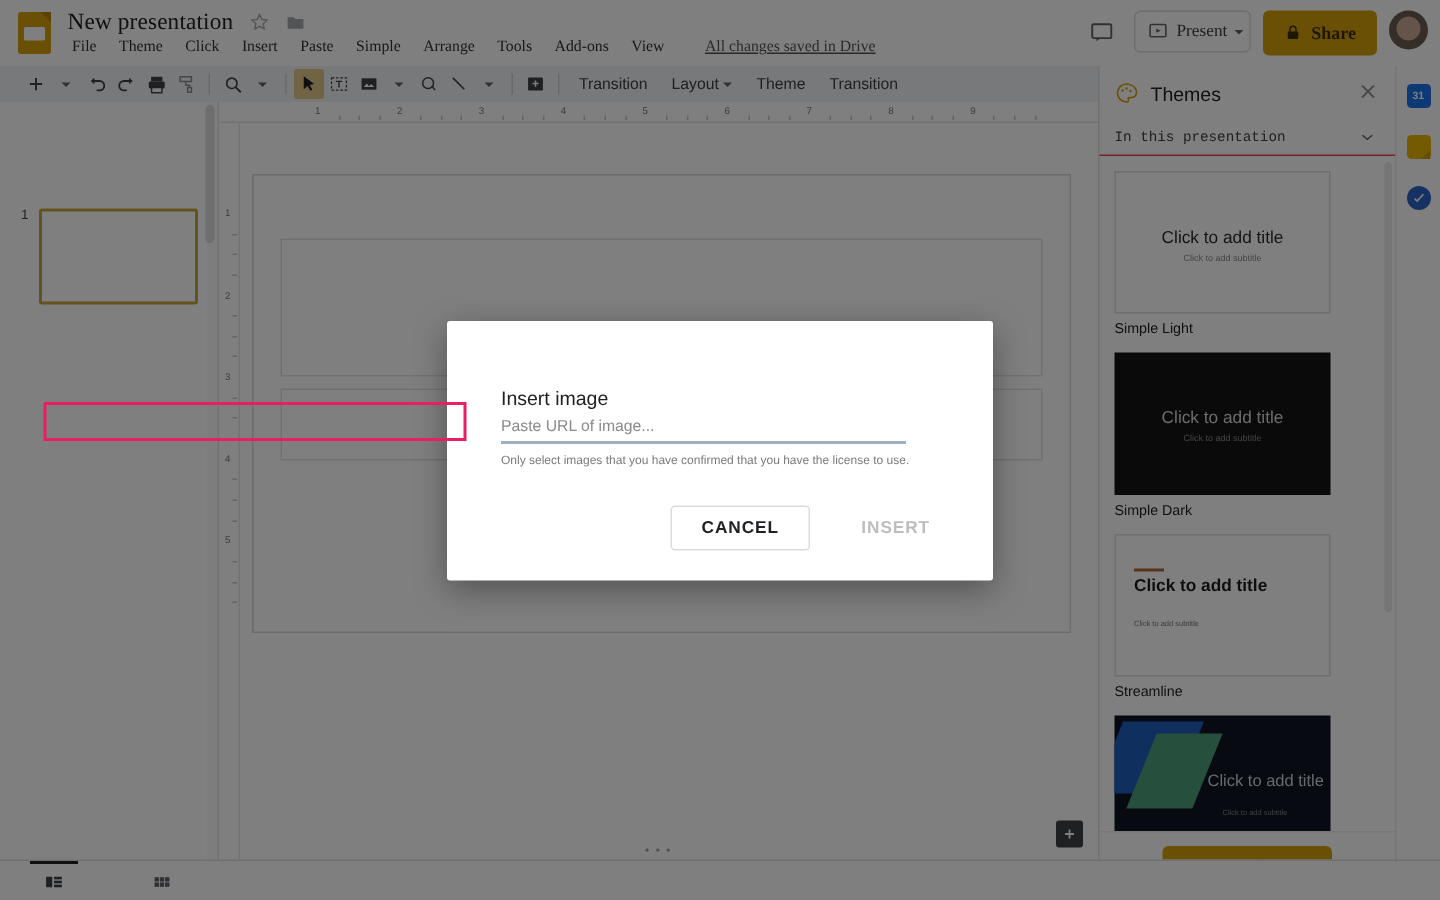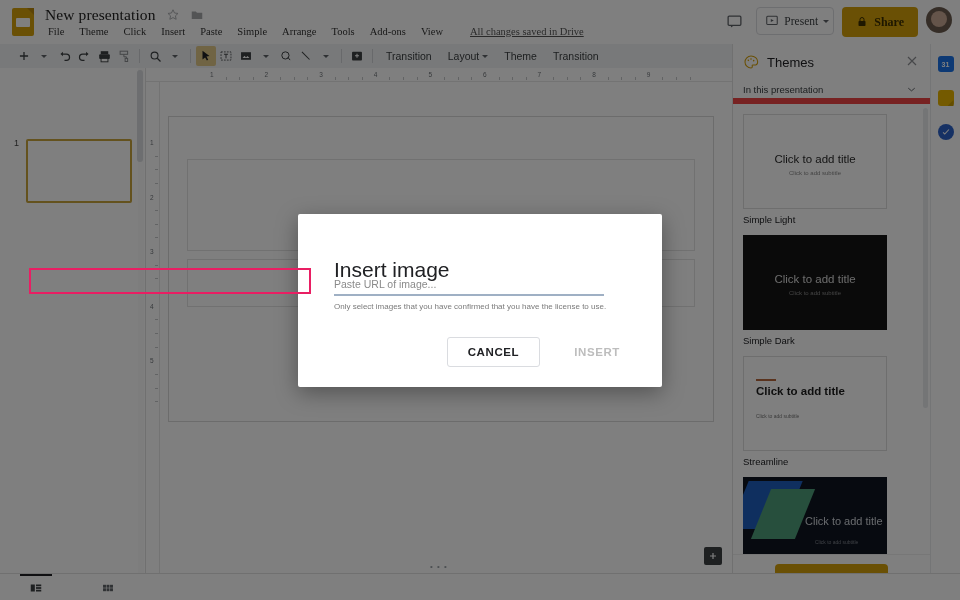--- a/index.html
+++ b/index.html
@@ -197,21 +197,21 @@
   }
   #themes-header {
     position: absolute; top: 0; left: 0; right: 0; height: 36px;
     display: flex; align-items: center; padding: 0 8px 0 10px; gap: 8px;
   }
   #themes-title { font-size: 13px; color: #202124; flex: 1; }
   #themes-close { width: 18px; height: 18px; opacity: .7; }
   #themes-filter {
     position: absolute; top: 36px; left: 0; right: 0; height: 24px;
     display: flex; align-items: center; justify-content: space-between;
-    padding: 0 12px 0 10px; border-bottom: 6px solid #ef4444;
+    padding: 0 12px 0 10px; border-bottom: 1px solid #ef4444; font-family: Liberation Mono, monospace;
   }
   #themes-filter-label { font-size: 9.5px; color: #3c4043; }
   #themes-list {
     position: absolute; top: 62px; left: 0; right: 0; bottom: 46px;
     overflow: hidden; padding: 8px 10px 0 10px;
   }
   .theme-item { margin-bottom: 10px; }
   .theme-thumb {
     width: 144px; height: 95px; position: relative; overflow: hidden;
   }
@@ -296,21 +296,21 @@
 
   
   #modal {
     position: absolute; z-index: 600;
     left: 298px; top: 214px; width: 364px; height: 173px;
     background: #ffffff; border-radius: 2px;
     box-shadow: 0 6px 22px rgba(0,0,0,.35);
   }
   #modal-title {
     position: absolute; left: 36px; top: 44px;
-    font-size: 21px; color: #202124;
+    font-size: 13px; color: #202124;
   }
   #url-highlight {
     position: absolute; left: 29px; top: 268px; width: 282px; height: 26px;
     border: 2.5px solid #E91E63; z-index: 601; pointer-events: none;
   }
   #url-field-wrap {
     position: absolute; left: 36px; top: 60px; width: 270px;
   }
   #url-input {
     width: 270px; height: 22px; border: none; outline: none;

